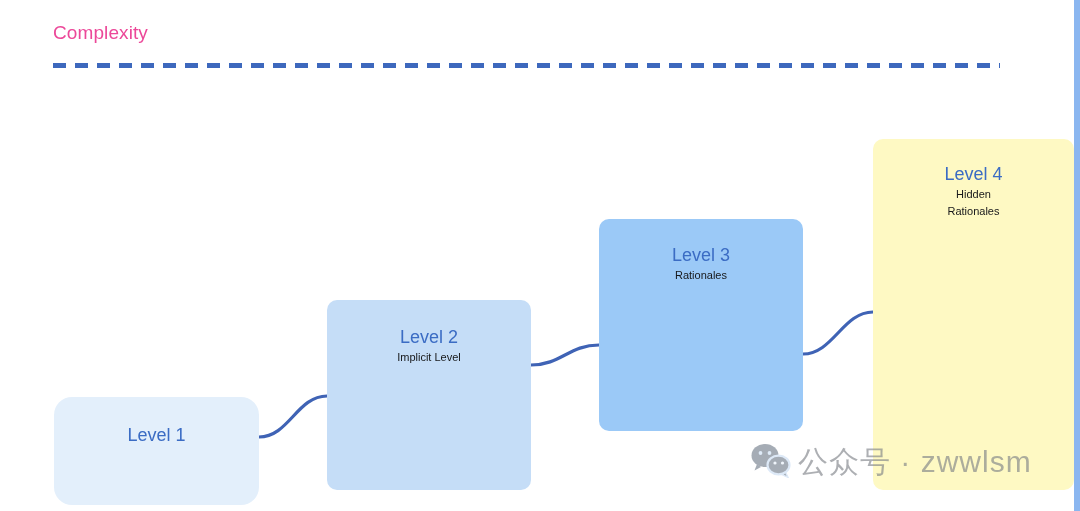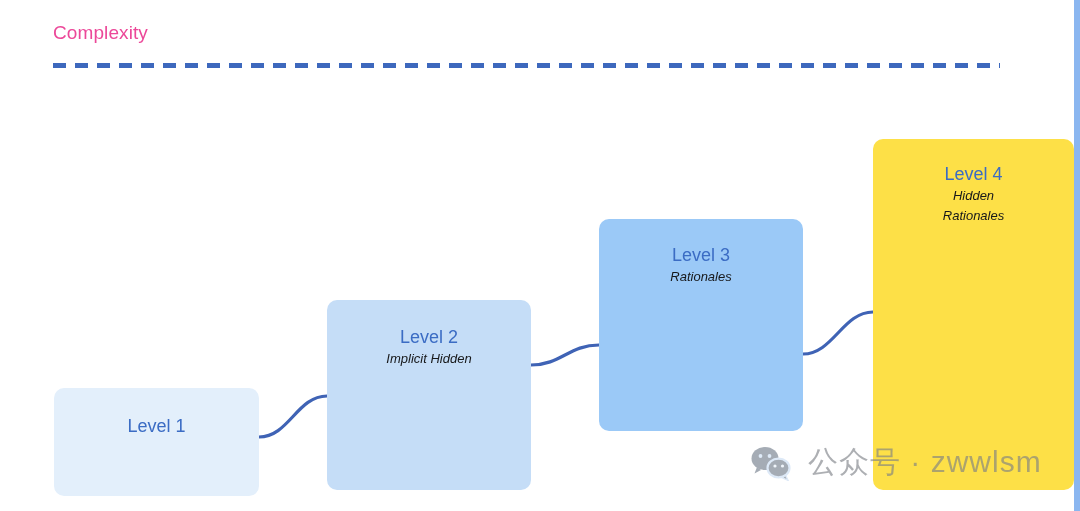--- a/index.html
+++ b/index.html
@@ -57,24 +57,23 @@
     box-sizing: border-box;
     text-align: center;
   }
   .level-title {
     font-size: 18px;
     color: #3b6cc4;
     line-height: 1.35;
     white-space: nowrap;
   }
   .level-desc {
-    font-size: 13px;
+    font-size: 11px;
     color: #17181a;
     line-height: 1.52;
-    font-style: italic;
   }
   .level-text {
     position: absolute;
     left: 0;
     right: 0;
   }
 
   
   .connectors {
     position: absolute;
@@ -84,22 +83,22 @@
     height: 511px;
     pointer-events: none;
   }
 
   
   .watermark {
     position: absolute;
     left: 750px;
     top: 442px;
     display: flex;
-    align-items: center;
-    gap: 16px;
+    align-items: flex-start;
+    gap: 6px;
     opacity: .62;
   }
   .wm-text {
     font-size: 30px;
     color: #7b7f85;
     letter-spacing: 1px;
     white-space: nowrap;
   }
 </style>
 </head>
@@ -113,41 +112,41 @@
   <div class="axis-dashes"></div>
 
   <svg class="connectors" viewBox="0 0 1080 511" xmlns="http://www.w3.org/2000/svg">
     <g fill="none" stroke="#3f63b5" stroke-width="3.2" stroke-linecap="round">
       <path d="M259,437 C289,437 297,396 327,396"></path>
       <path d="M531,365 C561,365 569,345 599,345"></path>
       <path d="M803,354 C833,354 843,312 873,312"></path>
     </g>
   </svg>
 
-  <div class="level-box" style="left:54px; top:388px; width:205px; height:108px; background:#e3effb;">
+  <div class="level-box" style="left:54px; top:397px; width:205px; height:108px; background:#e3effb;border-radius:18px;">
     <div class="level-text" style="top:26px;">
       <div class="level-title">Level 1</div>
     </div>
   </div>
 
   <div class="level-box" style="left:327px; top:300px; width:204px; height:190px; background:#c5ddf7;">
     <div class="level-text" style="top:25px;">
       <div class="level-title">Level 2</div>
-      <div class="level-desc">Implicit Hidden</div>
+      <div class="level-desc">Implicit Level</div>
     </div>
   </div>
 
   <div class="level-box" style="left:599px; top:219px; width:204px; height:212px; background:#9bc9f7;">
     <div class="level-text" style="top:24px;">
       <div class="level-title">Level 3</div>
       <div class="level-desc">Rationales</div>
     </div>
   </div>
 
-  <div class="level-box" style="left:873px; top:139px; width:201px; height:351px; background:#fde047;">
+  <div class="level-box" style="left:873px; top:139px; width:201px; height:351px; background:#fef9c3;">
     <div class="level-text" style="top:23px;">
       <div class="level-title">Level 4</div>
       <div class="level-desc">Hidden</div>
       <div class="level-desc">Rationales</div>
     </div>
   </div>
 
   <div class="watermark">
     <svg width="42" height="36" viewBox="0 0 42 36">
       <g fill="#6f7a88">

